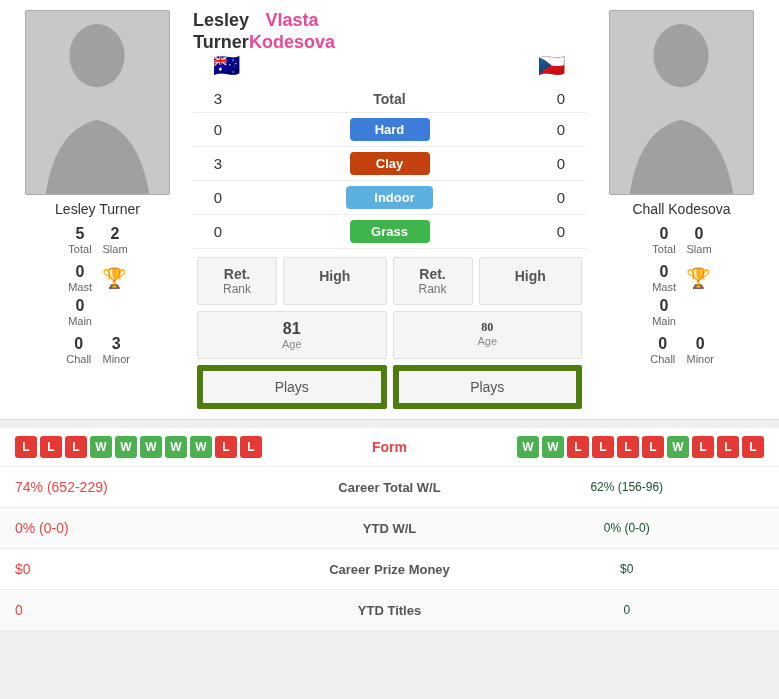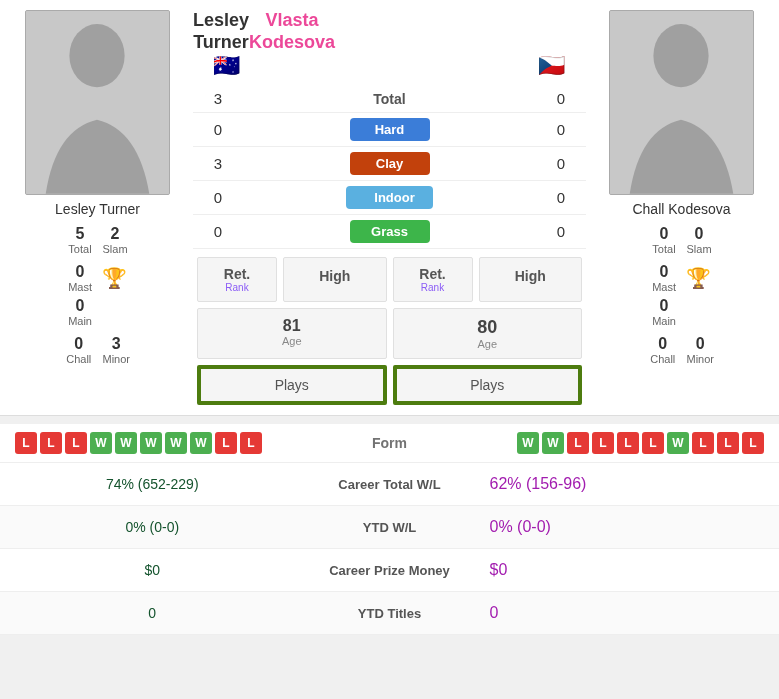--- a/index.html
+++ b/index.html
@@ -123,22 +123,22 @@
     .rank-cell {
       background: #f5f5f5;
       border: 1px solid #e0e0e0;
       border-radius: 2px;
       padding: 8px 18px;
       text-align: center;
       min-width: 80px;
     }
 
     .rank-label {
-      font-size: 10px;
-      color: #8b5cf6;
+      font-size: 12px;
+      color: #737373;
     }
 
     .rank-value {
       font-size: 14px;
       font-weight: bold;
       color: #555;
     }
 
     .high-label {
       font-size: 14px;
@@ -151,21 +151,21 @@
       background: #f5f5f5;
       border: 1px solid #e0e0e0;
       border-radius: 2px;
       padding: 8px 18px;
       text-align: center;
       min-width: 80px;
     }
 
     .plays-cell {
       background: #f5f5f5;
-      border: 4px solid #4d7c0f;
+      border: 6px solid #4d7c0f;
       border-radius: 2px;
       padding: 8px 18px;
       text-align: center;
       min-width: 80px;
       font-size: 14px;
       color: #555;
     }
 
     
     .bottom-section {
@@ -189,21 +189,21 @@
       gap: 3px;
       flex: 1;
       justify-content: flex-start;
     }
 
     .form-label {
       width: 120px;
       text-align: center;
       font-size: 14px;
       font-weight: bold;
-      color: #737373;
+      color: #ef4444;
       flex-shrink: 0;
     }
 
     .form-badges-right {
       display: flex;
       flex-direction: row;
       gap: 3px;
       flex: 1;
       justify-content: flex-end;
     }
@@ -229,39 +229,39 @@
       align-items: center;
       padding: 12px 15px;
       border-bottom: 1px solid #eee;
       background: #fff;
     }
 
     .data-row:nth-child(odd) { background: #fafafa; }
 
     .data-left {
       flex: 1;
-      text-align: center;
+      text-align: left;
       font-size: 14px;
-      color: #14532d;
+      color: #ef4444;
     }
 
     .data-center-label {
       width: 200px;
       text-align: center;
       font-size: 13px;
       font-weight: bold;
       color: #555;
       flex-shrink: 0;
     }
 
     .data-right {
       flex: 1;
-      text-align: left;
-      font-size: 16px;
-      color: #a21caf;
+      text-align: center;
+      font-size: 12px;
+      color: #14532d;
     }
 
     
     .flag {
       font-size: 22px;
     }
 
     
     .silhouette {
       width: 100%;
@@ -391,21 +391,21 @@
           <div class="high-label">High</div>
         </div>
       </div>
 
       <div style="display:flex; flex-direction:row; justify-content:space-between; width:100%; margin-top:6px; padding: 0 4px; gap:6px;">
         <div class="age-cell" style="flex:1;">
           <div style="font-size:16px; font-weight:bold; color:#444;">81</div>
           <div style="font-size:11px; color:#888;">Age</div>
         </div>
         <div class="age-cell" style="flex:1;">
-          <div style="font-size:18px; font-weight:bold; color:#444;">80</div>
+          <div style="font-size:12px; font-weight:bold; color:#444;font-family:Liberation Serif, serif;">80</div>
           <div style="font-size:11px; color:#888;">Age</div>
         </div>
       </div>
 
       <div style="display:flex; flex-direction:row; justify-content:space-between; width:100%; margin-top:6px; padding: 0 4px; gap:6px;">
         <div class="plays-cell" style="flex:1;">
           <span>Plays</span>
         </div>
         <div class="plays-cell" style="flex:1;">
           <span>Plays</span>

